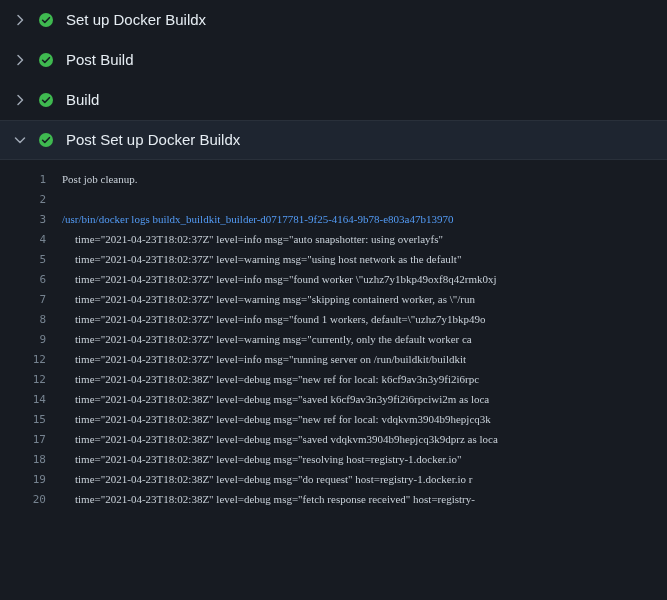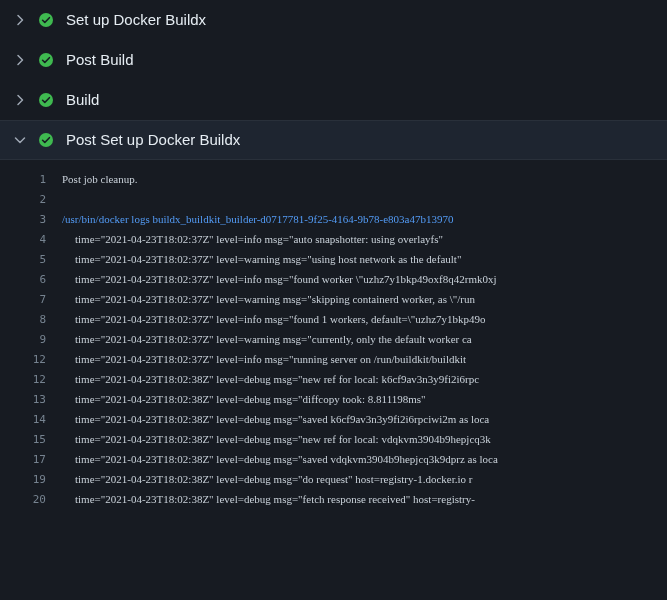--- a/index.html
+++ b/index.html
@@ -160,34 +160,34 @@
   </div>
       <div class="log-row">
     <span class="line-num">12</span>
     <span class="line-content ind">time="2021-04-23T18:02:37Z" level=info msg="running server on /run/buildkit/buildkit</span>
   </div>
       <div class="log-row">
     <span class="line-num">12</span>
     <span class="line-content ind">time="2021-04-23T18:02:38Z" level=debug msg="new ref for local: k6cf9av3n3y9fi2i6rpc</span>
   </div>
       <div class="log-row">
-    <span class="line-num">13</span>
-    <span class="line-content ind">time="2021-04-23T18:02:38Z" level=debug msg="diffcopy took: 8.811198ms"</span>
-  </div>
-      <div class="log-row">
     <span class="line-num">14</span>
     <span class="line-content ind">time="2021-04-23T18:02:38Z" level=debug msg="saved k6cf9av3n3y9fi2i6rpciwi2m as loca</span>
   </div>
       <div class="log-row">
     <span class="line-num">15</span>
     <span class="line-content ind">time="2021-04-23T18:02:38Z" level=debug msg="new ref for local: vdqkvm3904b9hepjcq3k</span>
   </div>
       <div class="log-row">
     <span class="line-num">17</span>
     <span class="line-content ind">time="2021-04-23T18:02:38Z" level=debug msg="saved vdqkvm3904b9hepjcq3k9dprz as loca</span>
+  </div>
+      <div class="log-row">
+    <span class="line-num">18</span>
+    <span class="line-content ind">time="2021-04-23T18:02:38Z" level=debug msg="resolving host=registry-1.docker.io"</span>
   </div>
       <div class="log-row">
     <span class="line-num">19</span>
     <span class="line-content ind">time="2021-04-23T18:02:38Z" level=debug msg="do request" host=registry-1.docker.io r</span>
   </div>
       <div class="log-row">
     <span class="line-num">20</span>
     <span class="line-content ind">time="2021-04-23T18:02:38Z" level=debug msg="fetch response received" host=registry-</span>
   </div>
     </div>

